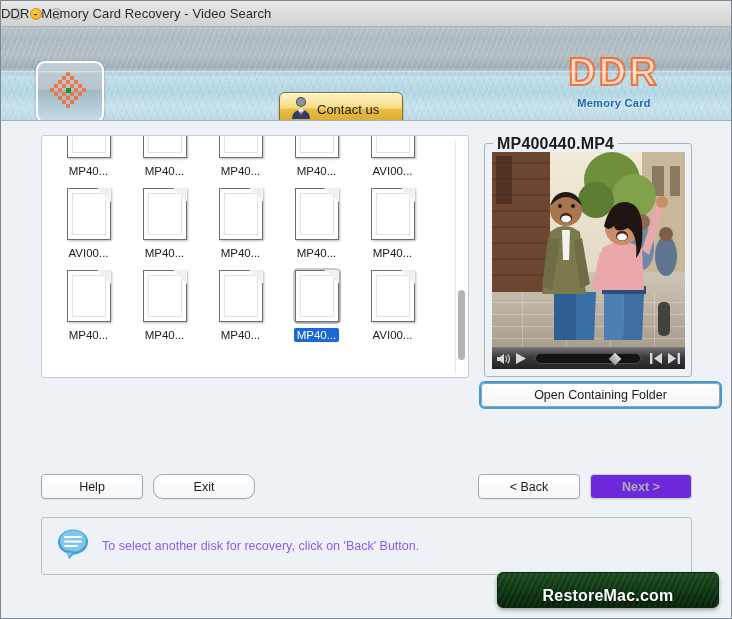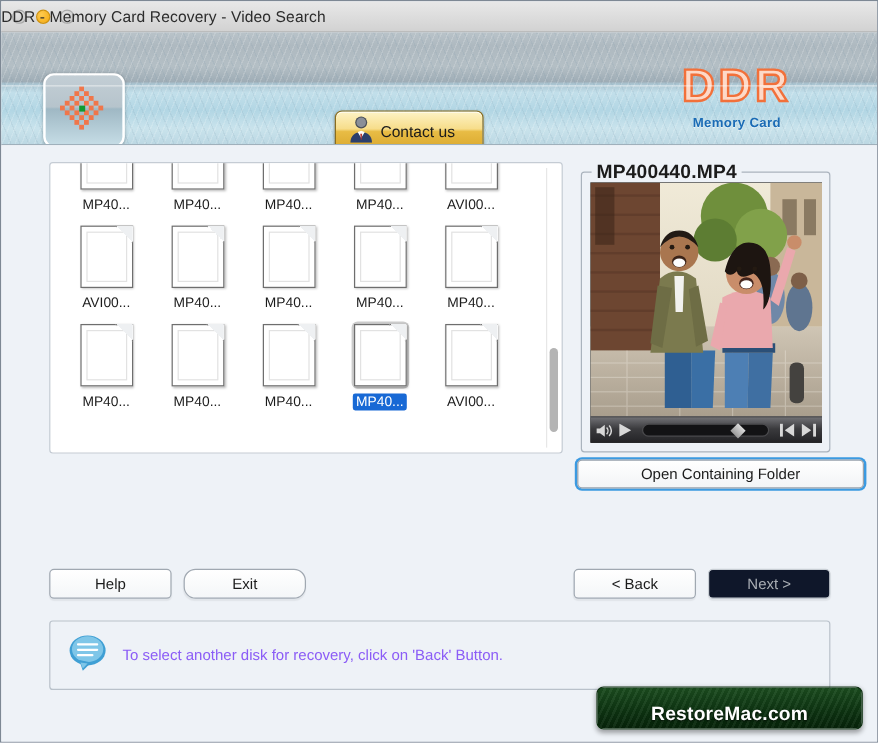--- a/index.html
+++ b/index.html
@@ -249,21 +249,21 @@
     position: absolute;
     height: 25px;
     border-radius: 4px;
     border: 1px solid #a0a8b1;
     background: linear-gradient(to bottom, #ffffff 0%, #f4f6f8 100%);
     font-size: 12.5px; color: #1b1b1b;
     display: flex; align-items: center; justify-content: center;
     box-shadow: 0 1px 1px rgba(0,0,0,.06);
     cursor: pointer;
   }
-  .btn.disabled { color: #a9aeb4; background: #0f172a; border-color: #c8ced4; }
+  .btn.disabled { color: #a9aeb4; background: #6d28d9; border-color: #c8ced4; font-weight: bold; }
   .btn-help  { left: 40px;  top: 353px; width: 102px; }
   .btn-exit  { left: 152px; top: 353px; width: 102px; border-radius: 10px; }
   .btn-back  { left: 477px; top: 353px; width: 102px; }
   .btn-next  { left: 589px; top: 353px; width: 102px; }
 
   
   .status {
     position: absolute; left: 40px; top: 396px;
     width: 651px; height: 58px;
     background: #eef2f7;

